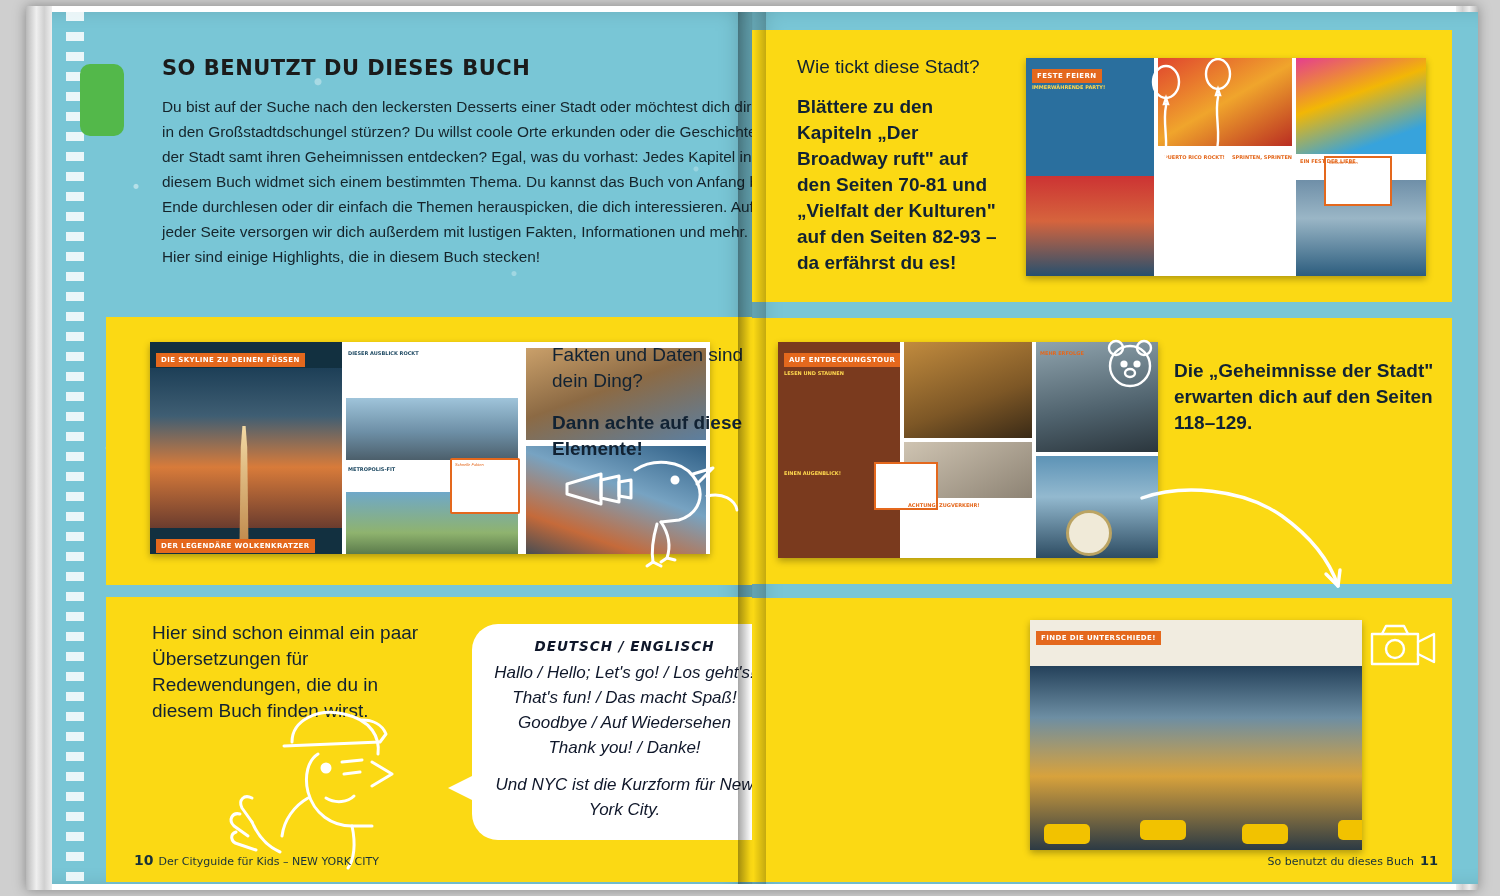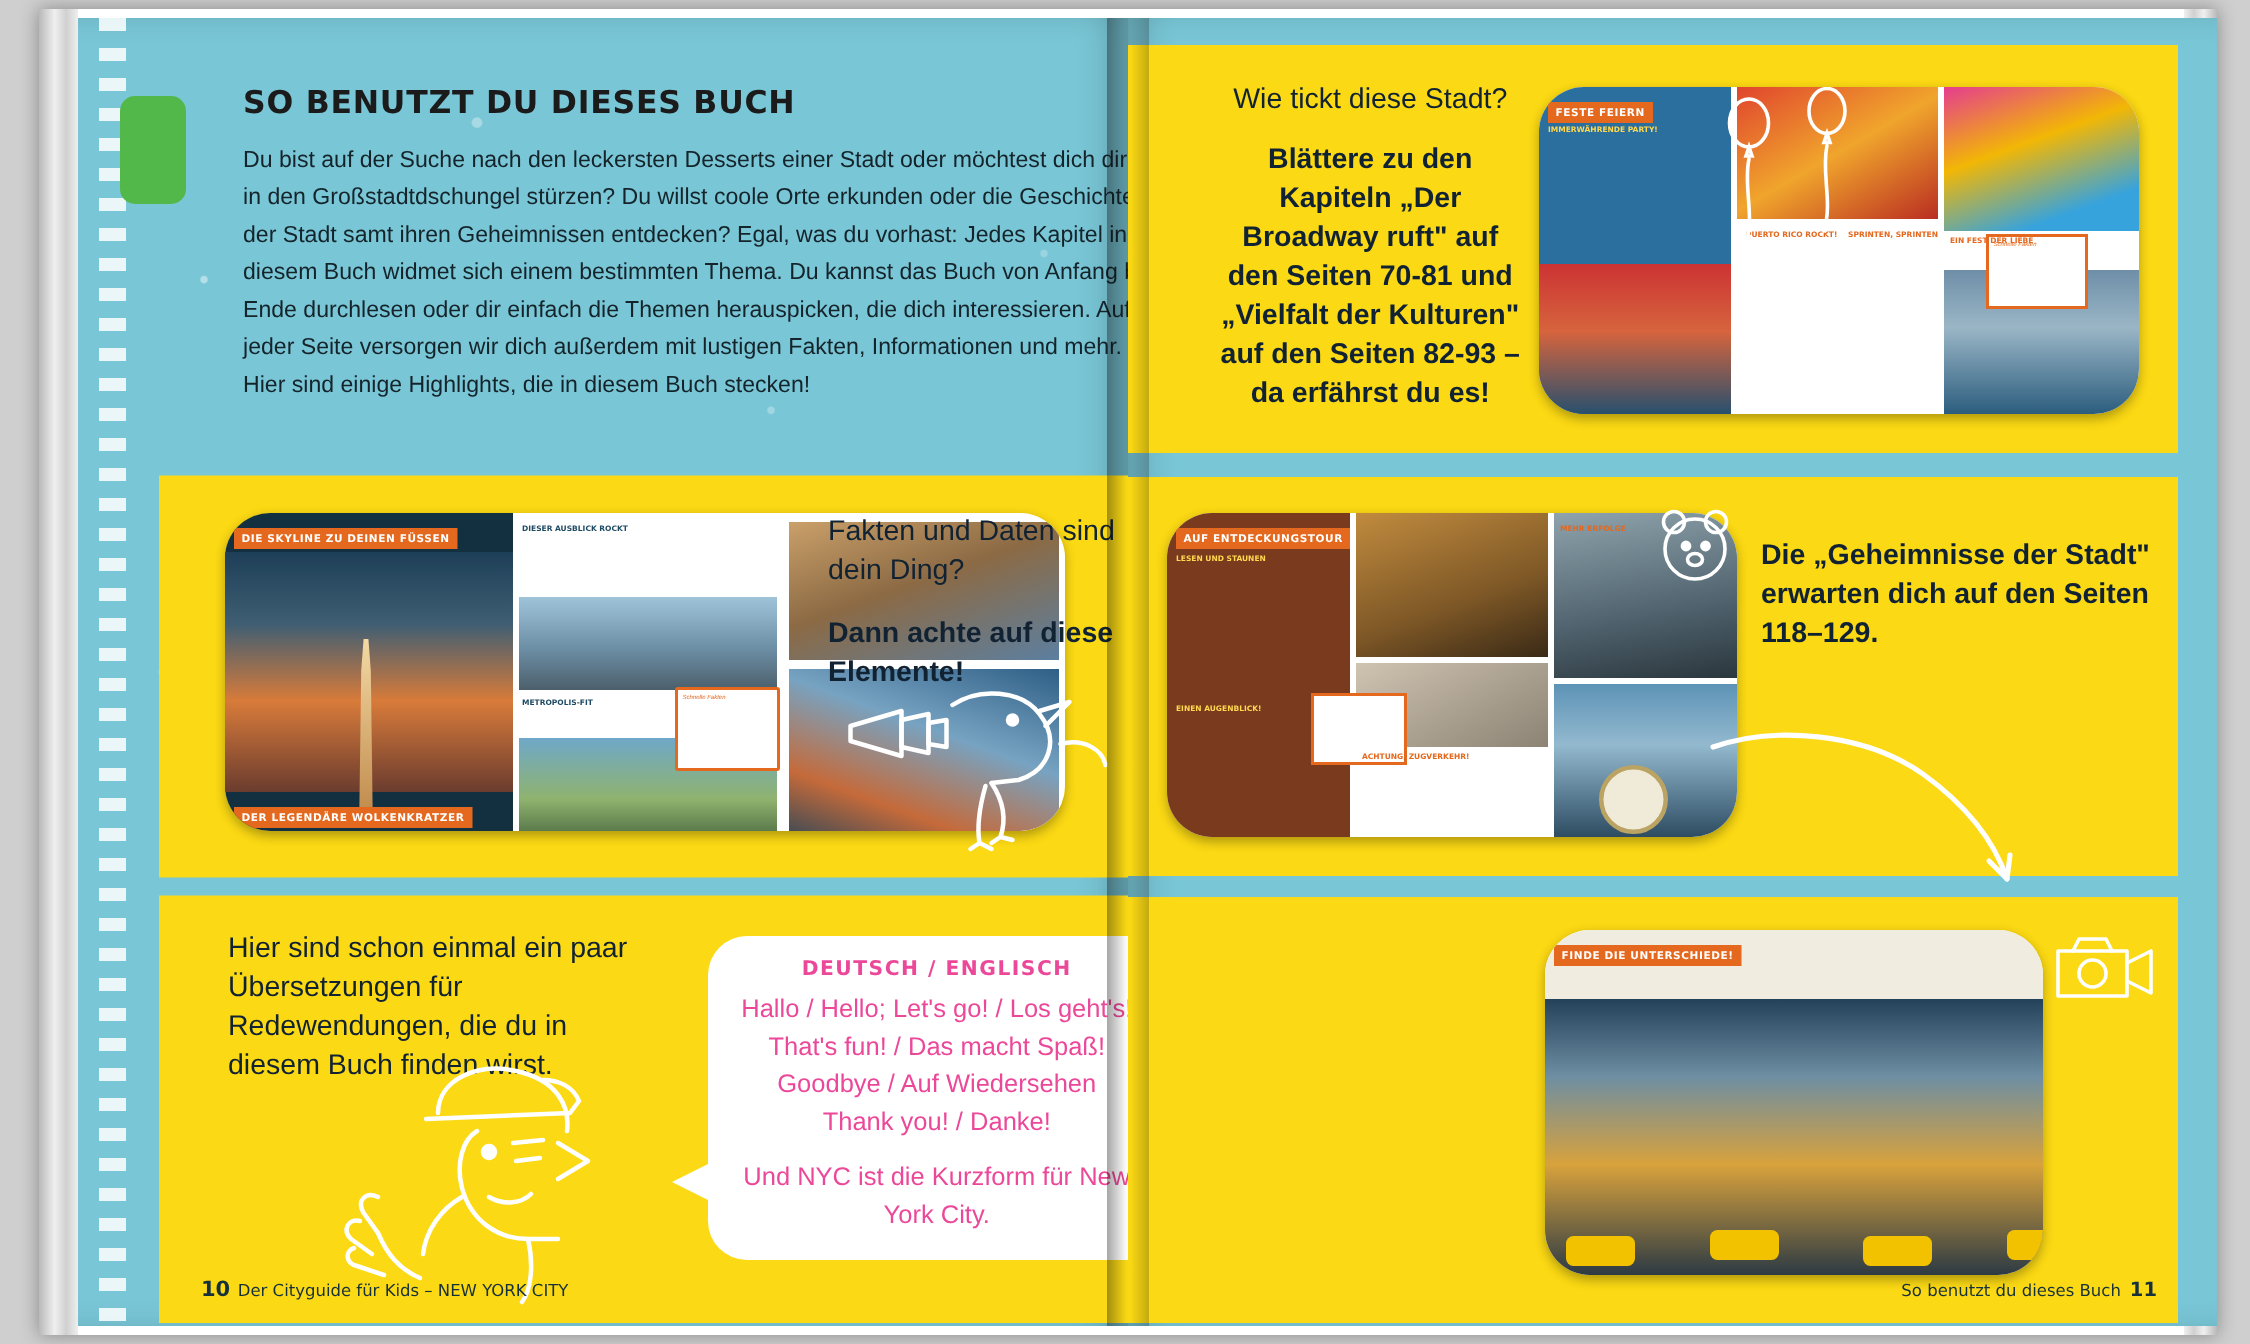--- a/index.html
+++ b/index.html
@@ -81,36 +81,36 @@
   .q-text{font-size:19px;line-height:26px;color:#123;}
   .q-bold{font-weight:bold;}
 
   .blockL2-text{position:absolute;left:500px;top:330px;width:215px;}
   .blockL3-text{position:absolute;left:100px;top:608px;width:270px;}
 
   
   .bubble{
     position:absolute;left:420px;top:612px;width:305px;min-height:205px;
     background:#fff;border-radius:26px;padding:14px 16px 18px;
-    box-sizing:border-box;text-align:center;color:#ec4899;
+    box-sizing:border-box;text-align:center;color:#0f172a;font-style:italic;
   }
   .bubble .hd{
     font-weight:bold;font-size:13.5px;letter-spacing:1px;margin-bottom:6px;
     font-family:"DejaVu Sans",sans-serif;
   }
   .bubble .ln{font-size:17px;line-height:25px;}
   .bubble .tail{
     position:absolute;left:-24px;bottom:38px;width:0;height:0;
     border-top:14px solid transparent;border-bottom:14px solid transparent;
     border-right:28px solid #fff;
   }
   .bubble .nyc{margin-top:12px;font-size:17px;line-height:25px;}
 
   
-  .mini{position:absolute;background:#fff;box-shadow:0 3px 7px rgba(0,0,0,.3);overflow:hidden;border-radius:30px;}
+  .mini{position:absolute;background:#fff;box-shadow:0 3px 7px rgba(0,0,0,.3);overflow:hidden;}
   .mini .mhead{
     font-family:"DejaVu Sans",sans-serif;font-weight:bold;color:#fff;
     font-size:7px;letter-spacing:.4px;padding:3px 5px;display:inline-block;
   }
 
   
   .miniL2{left:98px;top:330px;width:560px;height:212px;background:#fde047;}
   .miniL2 .left{position:absolute;left:0;top:0;width:192px;height:222px;background:#123040;}
   .miniL2 .photo1{position:absolute;left:0;top:26px;width:192px;height:160px;
     background:linear-gradient(180deg,#1d3f57 0%,#3f5e73 30%,#d87b3a 62%,#6b3c2e 100%);}
@@ -249,21 +249,21 @@
       <div class="footL">
         <b>10</b><span>Der Cityguide für Kids – NEW YORK CITY</span>
       </div>
     </div>
 
     <div class="page page-right">
       <div class="speckle"></div>
 
       <div class="yellow" style="left:0;top:18px;width:700px;height:272px;"></div>
 
-      <div style="position:absolute;left:59px;top:42px;width:205px;text-align:center;">
+      <div style="position:absolute;left:45px;top:42px;width:205px;">
         <div class="q-text">Wie tickt diese Stadt?</div>
         <div class="q-text q-bold" style="margin-top:14px;">Blättere zu den Kapiteln „Der Broadway ruft" auf den Seiten 70-81 und „Vielfalt der Kulturen" auf den Seiten 82-93 – da erfährst du es!</div>
       </div>
 
       <div class="mini" style="left:274px;top:46px;width:400px;height:218px;">
         <div style="position:absolute;left:0;top:0;width:128px;height:218px;background:#2a6f9e;"></div>
         <div style="position:absolute;left:0;top:118px;width:128px;height:100px;background:linear-gradient(180deg,#c33,#d6643d 45%,#27506e);"></div>
         <div style="position:absolute;left:132px;top:0;width:134px;height:88px;background:linear-gradient(150deg,#e0452e,#f0a52c 50%,#b92d22);"></div>
         <div style="position:absolute;left:270px;top:0;width:130px;height:96px;background:linear-gradient(160deg,#e53d8f,#f2b705 40%,#37a3dc 80%);"></div>
         <div style="position:absolute;left:132px;top:92px;width:134px;height:126px;background:#fff;"></div>

